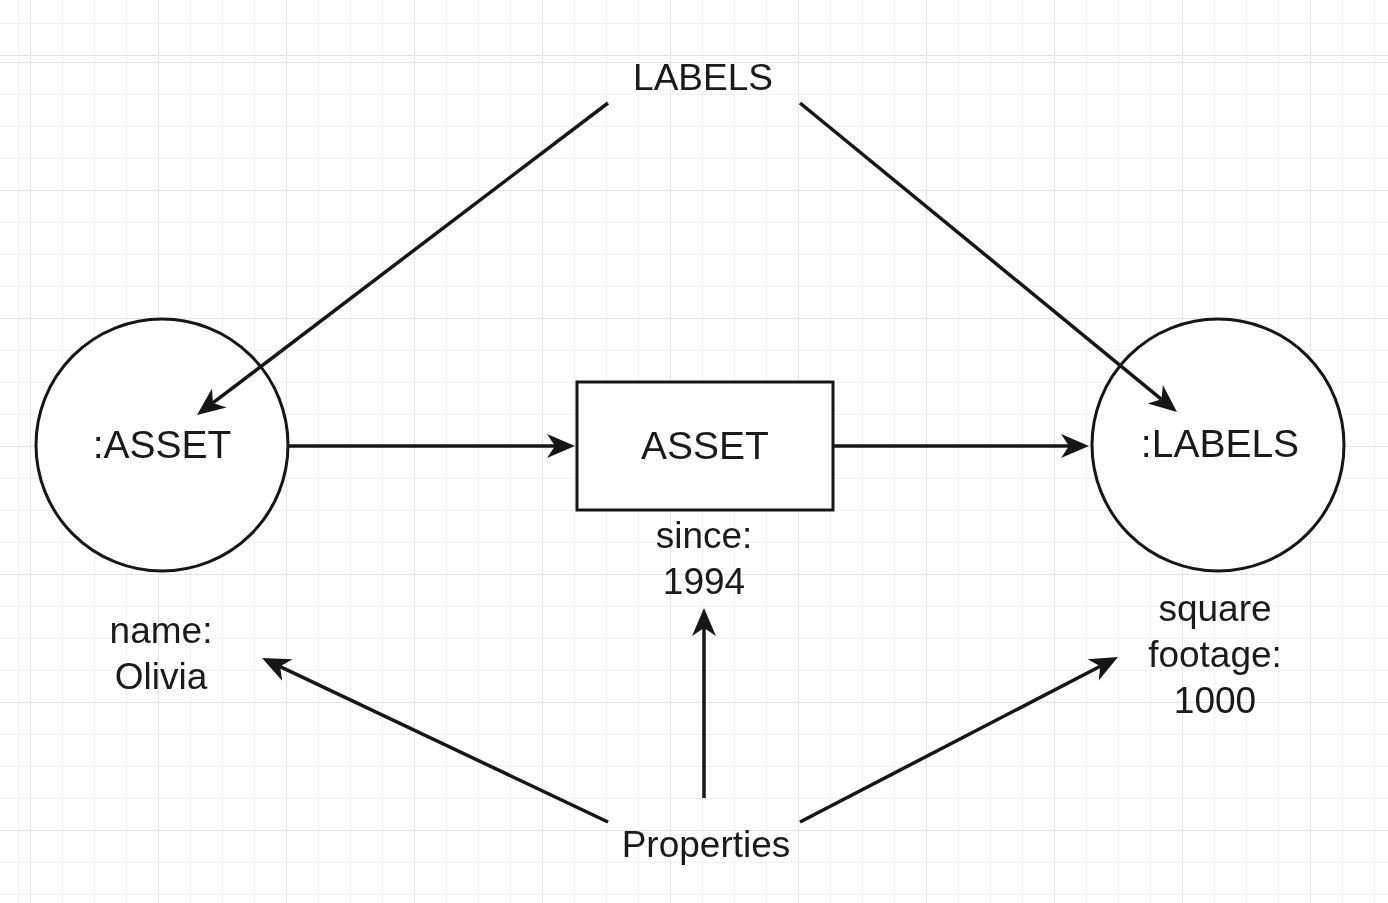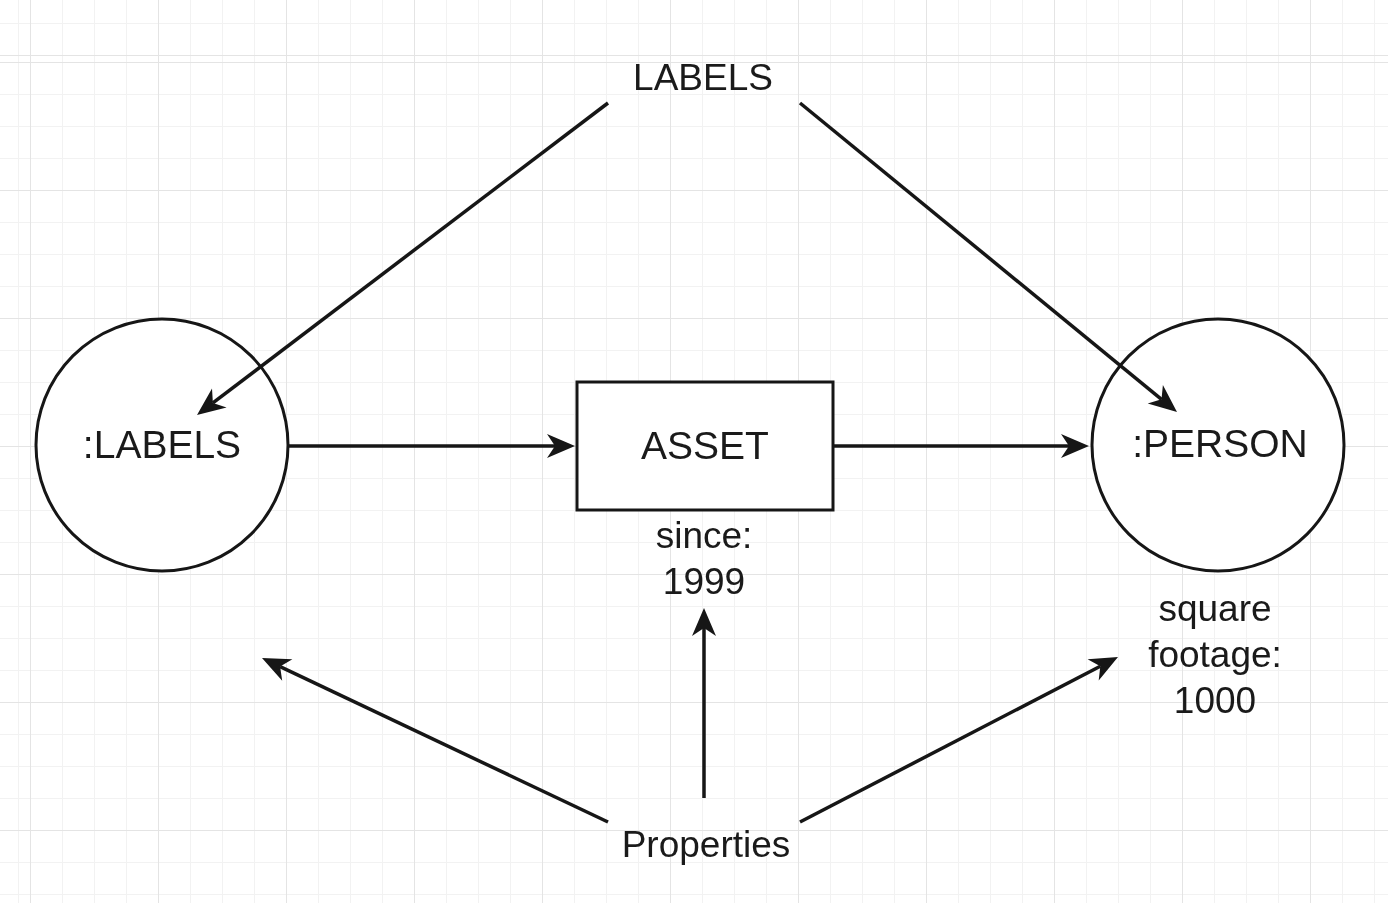--- a/index.html
+++ b/index.html
@@ -74,28 +74,30 @@
     </g>
 
     <g>
       <line class="aline" x1="800" y1="822" x2="1100.3" y2="666.2"></line>
       <polygon class="ahead" points="1118,657 1098.7,680.5 1100.3,666.2 1087.6,659.2"></polygon>
     </g>
   </svg>
 
   <div class="txt" style="left:703px; top:78px;">LABELS</div>
 
-  <div class="txt node" style="left:162px; top:445px;">:LABELS</div>
+  <div class="txt node" style="left:162px; top:445px;">:ASSET</div>
 
   <div class="txt node" style="left:705px; top:446px;">ASSET</div>
 
-  <div class="txt node" style="left:1220px; top:444px;">:PERSON</div>
+  <div class="txt node" style="left:1220px; top:444px;">:LABELS</div>
 
   <div class="txt" style="left:704px; top:559px;">since:
-1999</div>
+1994</div>
 
+  <div class="txt" style="left:161px; top:654px;">name:
+Olivia</div>
 
   <div class="txt" style="left:1215px; top:655px;">square
 footage:
 1000</div>
 
   <div class="txt" style="left:706px; top:845px;">Properties</div>
 </div>
 
 </body></html>

